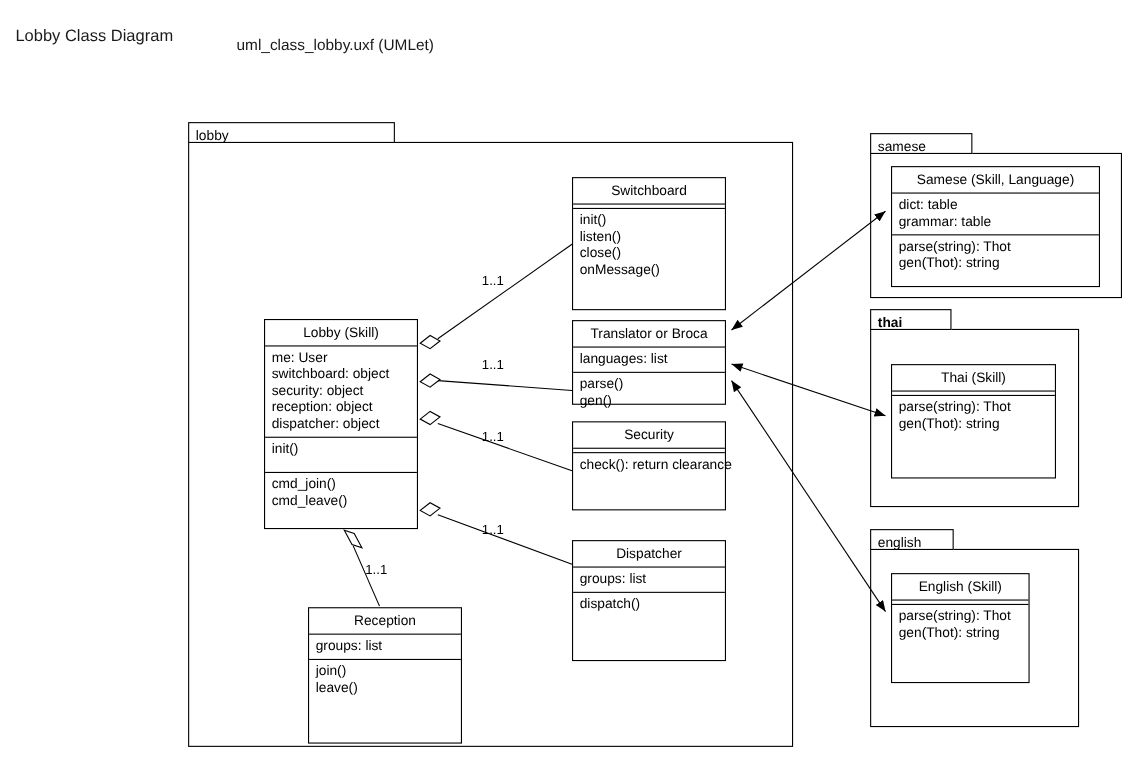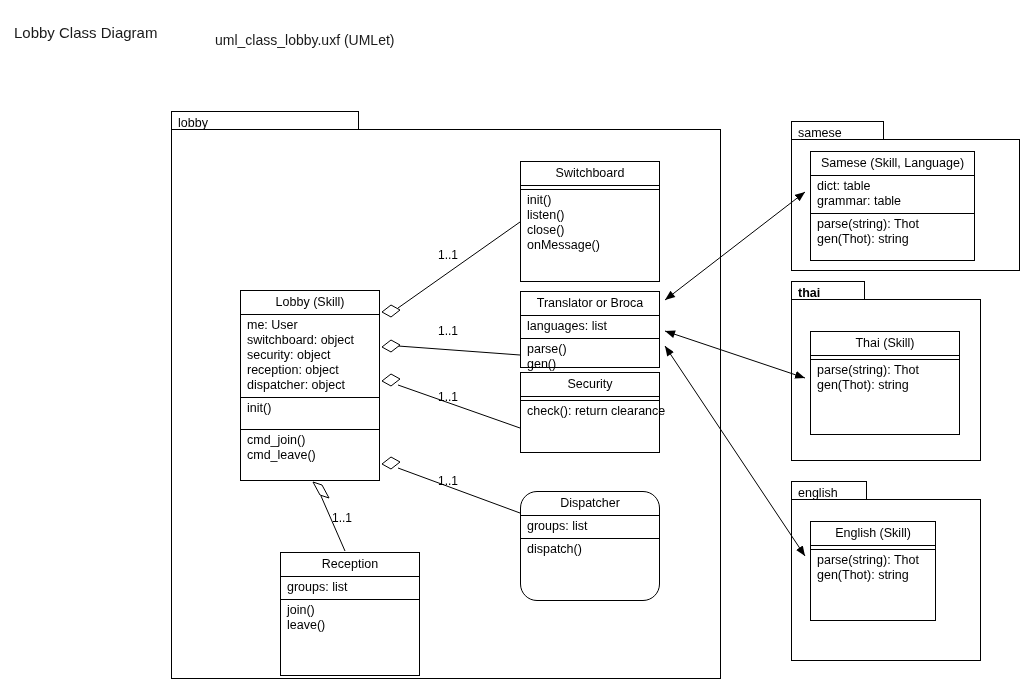--- a/index.html
+++ b/index.html
@@ -170,50 +170,50 @@
     <div class="cls-name">Translator or Broca</div>
     <div class="comp">
       <div class="row">languages: list</div>
     </div>
     <div class="comp">
       <div class="row">parse()</div>
       <div class="row">gen()</div>
     </div>
   </div>
 
-  <div class="cls" style="left:520px; top:372px; width:140px; height:81px;">
+  <div class="cls" style="left:520px; top:383px; width:140px; height:81px;">
     <div class="cls-name">Security</div>
     <div class="comp empty"></div>
     <div class="comp">
       <div class="row">check(): return clearance</div>
     </div>
   </div>
 
-  <div class="cls" style="left:520px; top:491px; width:140px; height:110px;border-radius:17px;">
+  <div class="cls" style="left:520px; top:491px; width:140px; height:110px;">
     <div class="cls-name">Dispatcher</div>
     <div class="comp">
       <div class="row">groups: list</div>
     </div>
     <div class="comp">
       <div class="row">dispatch()</div>
     </div>
   </div>
 
   <div class="cls" style="left:280px; top:552px; width:140px; height:124px;">
     <div class="cls-name">Reception</div>
     <div class="comp">
       <div class="row">groups: list</div>
     </div>
     <div class="comp">
       <div class="row">join()</div>
       <div class="row">leave()</div>
     </div>
   </div>
 
-  <div class="cls" style="left:810px; top:151px; width:165px; height:110px;">
+  <div class="cls" style="left:810px; top:151px; width:190px; height:110px;">
     <div class="cls-name">Samese (Skill, Language)</div>
     <div class="comp">
       <div class="row">dict: table</div>
       <div class="row">grammar: table</div>
     </div>
     <div class="comp">
       <div class="row">parse(string): Thot</div>
       <div class="row">gen(Thot): string</div>
     </div>
   </div>

